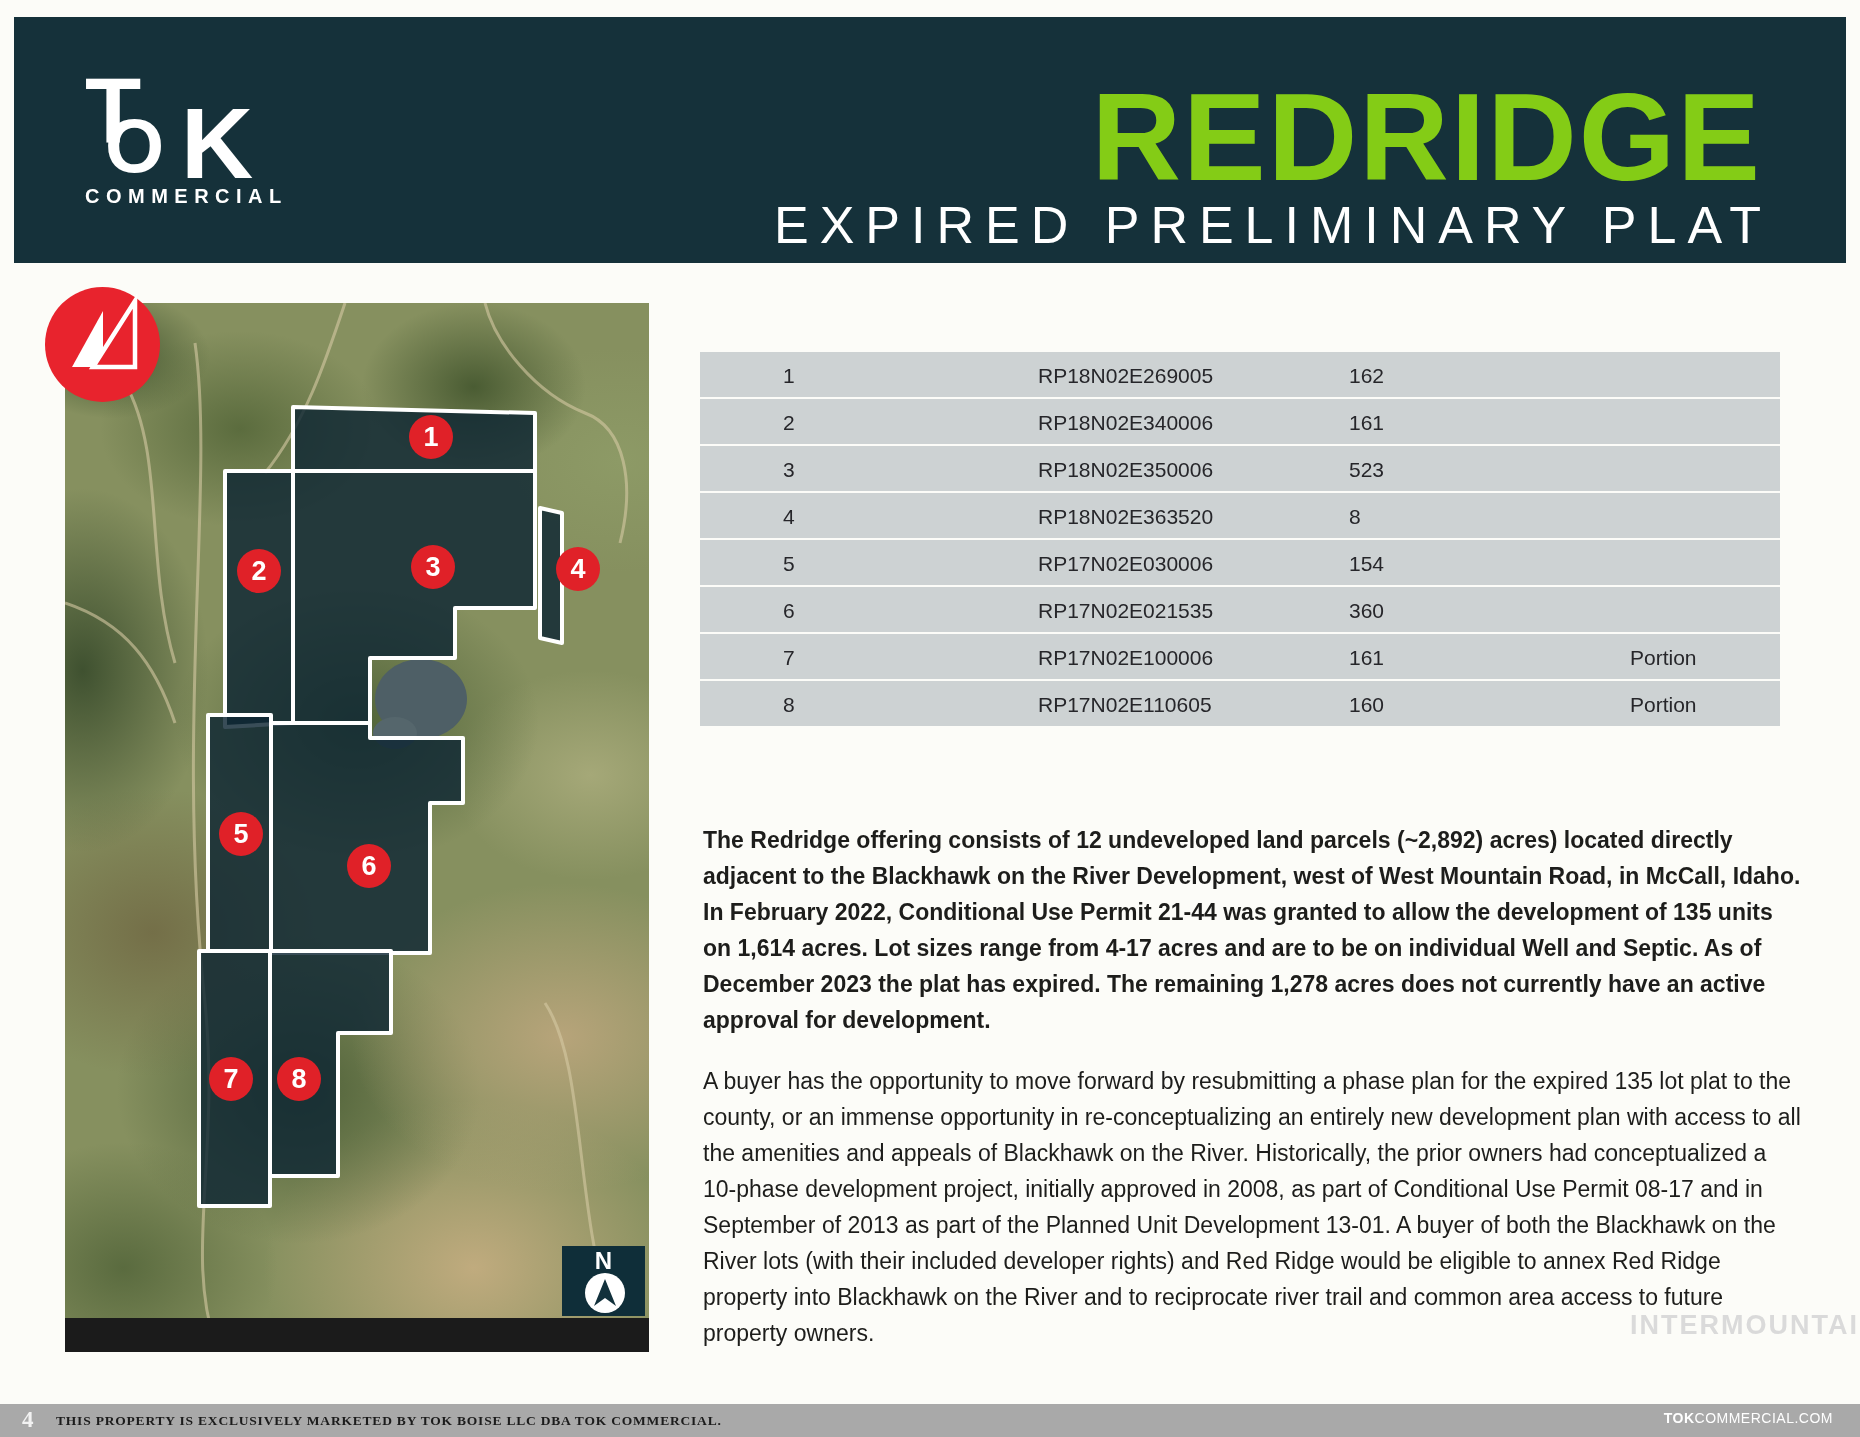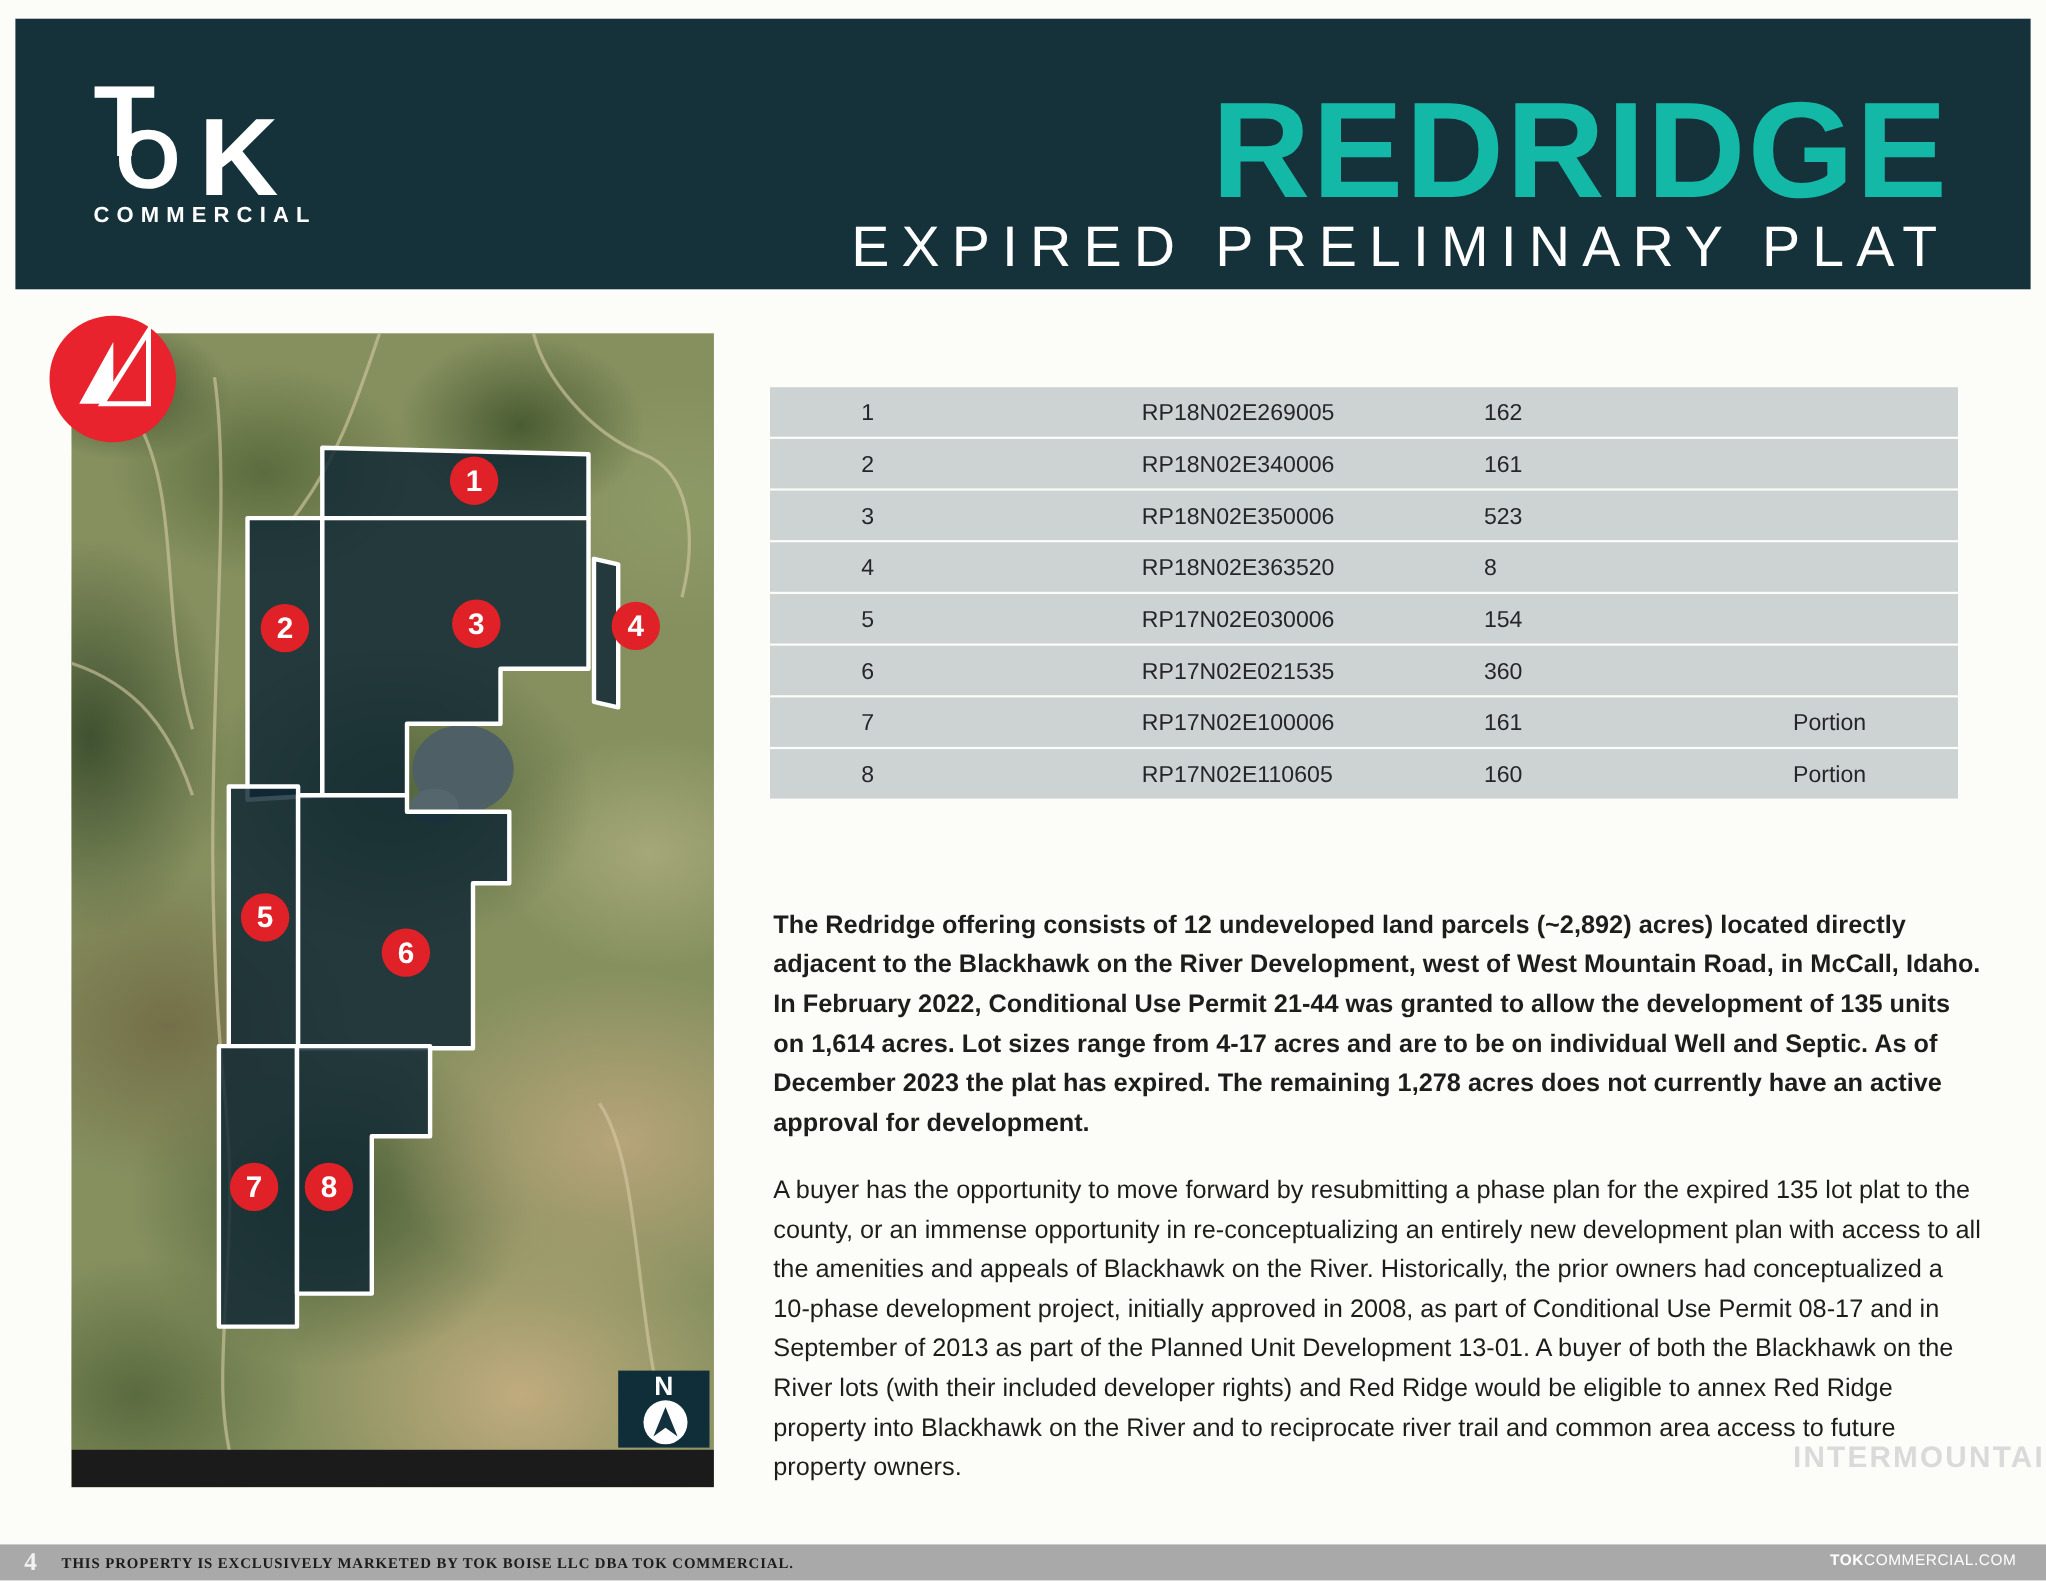--- a/index.html
+++ b/index.html
@@ -8,21 +8,21 @@
 
   
   .header-bar{position:absolute;left:14px;top:17px;width:1832px;height:246px;background:#15313a;}
   .tok-logo{position:absolute;left:71px;top:48px;width:180px;height:140px;color:#fff;}
   .tok-logo span{position:absolute;font-weight:700;line-height:1;}
   .tok-t{left:0;top:0;font-size:92px;}
   .tok-o{left:20px;top:43px;font-size:76px;}
   .tok-k{left:96px;top:28px;font-size:100px;}
   .tok-sub{position:absolute;left:71px;top:168px;color:#fff;font-size:20px;font-weight:700;
            letter-spacing:6.5px;}
-  .main-title{position:absolute;right:74px;top:58px;color:#14b8a6;font-size:124px;font-weight:700;
+  .main-title{position:absolute;right:84px;top:58px;color:#84cc16;font-size:124px;font-weight:700;
               letter-spacing:2px;line-height:1;white-space:nowrap;}
   .sub-title{position:absolute;right:74px;top:182px;color:#fff;font-size:52px;font-weight:400;
              letter-spacing:11px;line-height:1;white-space:nowrap;}
 
   
   .map{position:absolute;left:65px;top:303px;width:584px;height:1049px;overflow:hidden;
        background-color:#86905f;
        background-image:
         radial-gradient(140px 90px at 8% 5%, #42552f 0%, rgba(66,85,47,0) 70%),
         radial-gradient(200px 140px at 30% 12%, #5b6c3e 0%, rgba(91,108,62,0) 70%),

